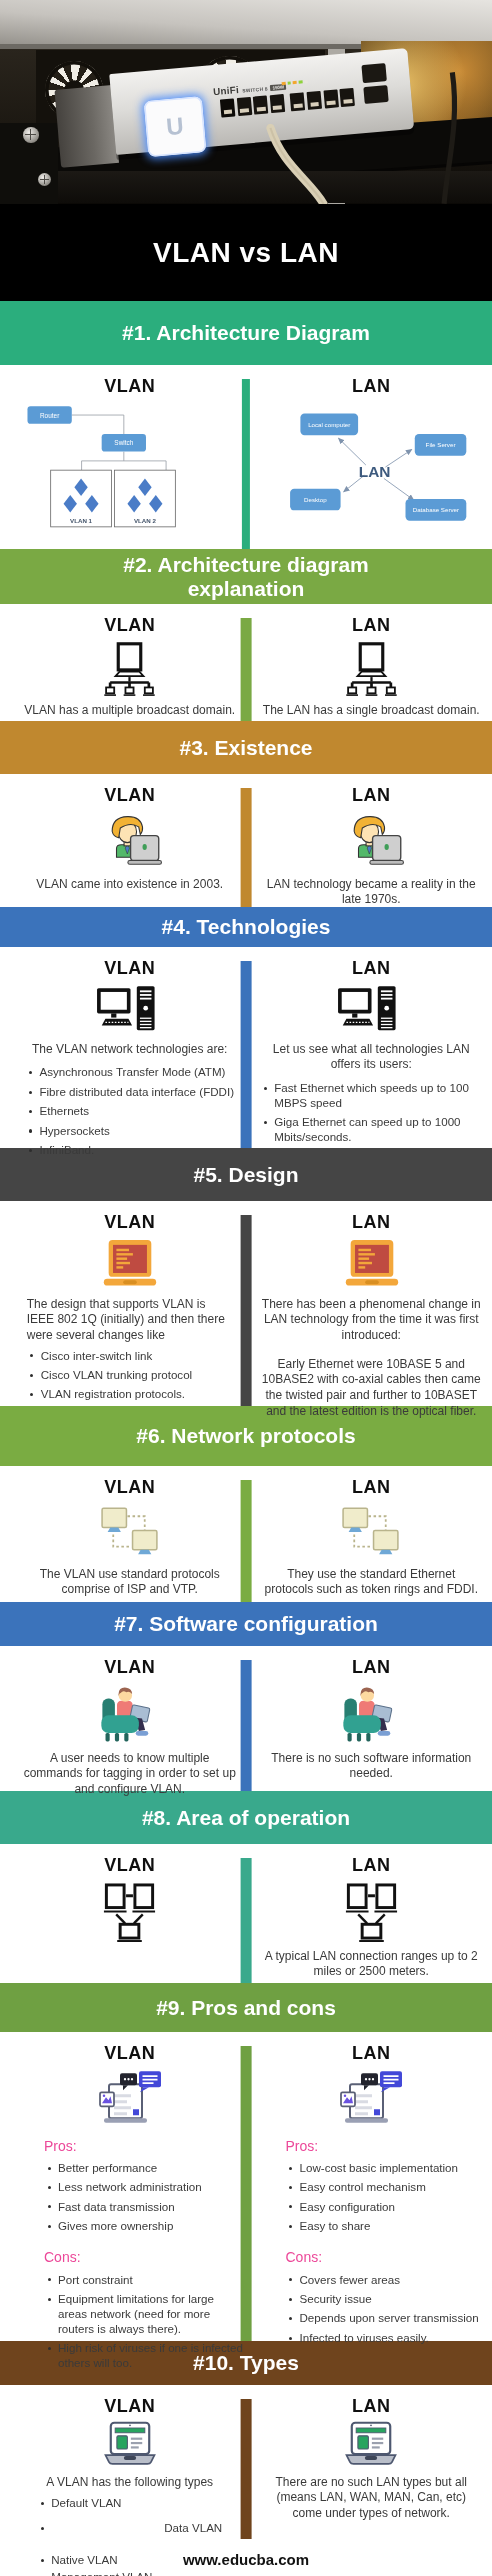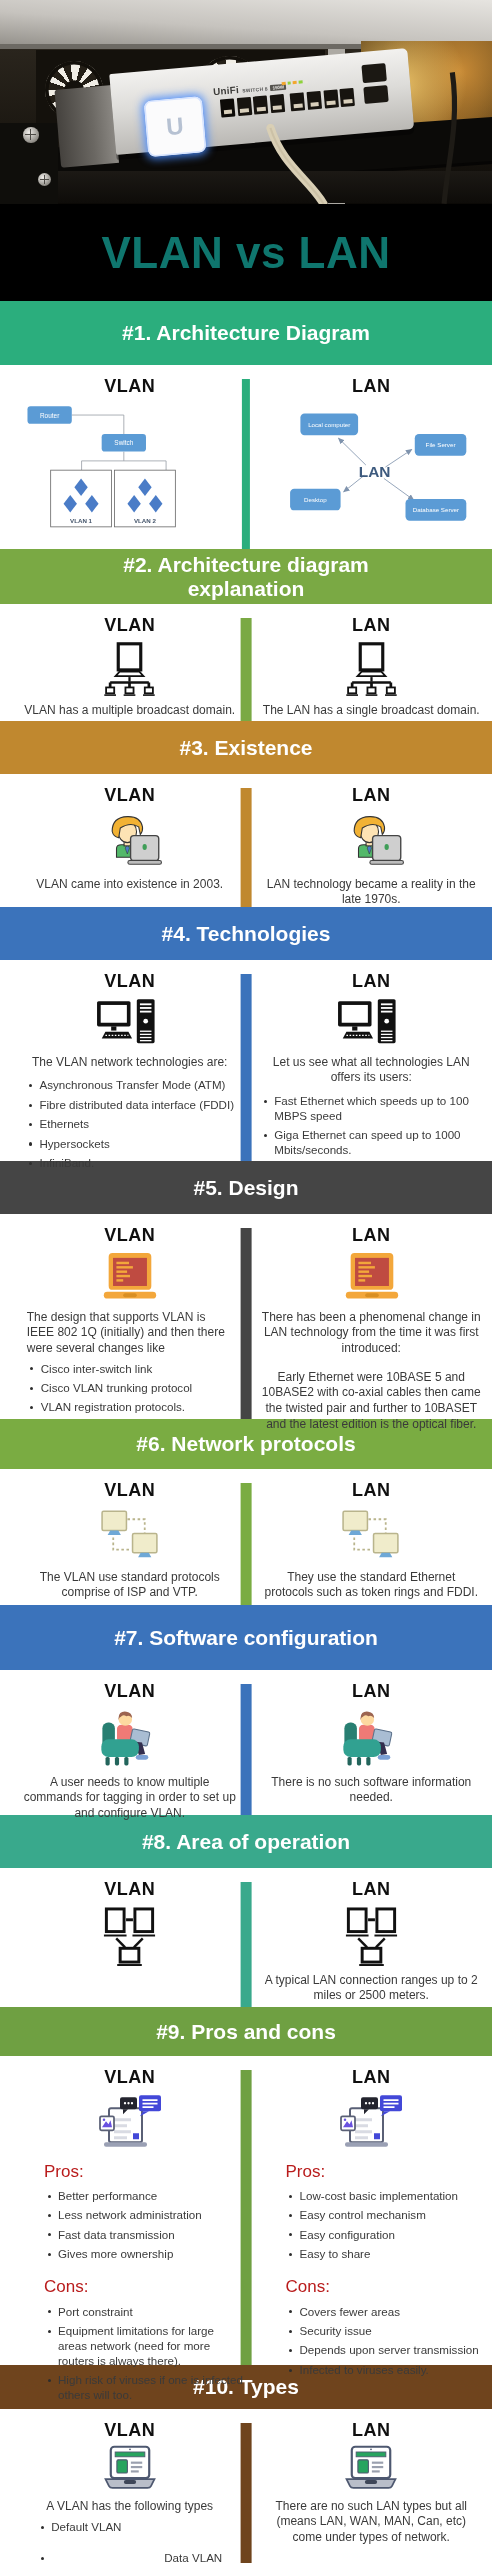--- a/index.html
+++ b/index.html
@@ -56,41 +56,41 @@
   .port::after{content:"";position:absolute;left:2.6px;bottom:2.1px;width:8.8px;height:4.6px;background:#d8cfbb;}
   .port.gap{margin-left:4.1px;}
   .sw-leds{position:absolute;left:171px;top:23px;display:flex;gap:2.1px;}
   .sw-leds i{width:3.6px;height:2.6px;display:block;}
   .sw-sfp{position:absolute;left:249px;top:9.3px;width:30px;height:54px;}
   .sw-sfp .slot{width:24px;height:17.5px;background:#1b1813;border-radius:2.1px;margin:4.1px auto;}
   .ph-cable{position:absolute;left:0;top:0;}
 
   
   .titlebar{height:97px;display:flex;align-items:center;justify-content:center;}
-  .titlebar h1{margin:0;color:#0f766e;font-size:44px;font-weight:800;letter-spacing:0.5px;}
+  .titlebar h1{margin:0;color:#ffffff;font-size:28px;font-weight:800;letter-spacing:0.5px;}
 
   
   .band{display:flex;align-items:center;justify-content:center;text-align:center;}
   .band h2{color:#fff;font-size:21px;font-weight:800;margin:0;line-height:1.12;max-width:340px;}
 
   
   .content{position:relative;display:flex;background:#fff;padding-left:9px;}
   .divider{position:absolute;left:50%;transform:translateX(-50%);width:10.8px;top:14.4px;bottom:0;}
   .col{width:50%;display:flex;flex-direction:column;align-items:center;
        padding-top:11.3px;box-sizing:border-box;}
   .col h3{margin:0;font-size:18px;font-weight:800;color:#0f0f0f;letter-spacing:0.5px;}
   .icon{margin:6.2px 0 1px;display:flex;justify-content:center;}
   .txt{margin:5.2px 7.2px 0;font-size:12px;color:#3a3a3a;text-align:center;line-height:1.3;max-width:219px;}
   ul.blist{list-style:none;margin:8.2px 0 0;padding:0;max-width:222px;
        font-size:11.6px;color:#3a3a3a;line-height:1.28;text-align:left;}
   ul.blist li{position:relative;padding-left:14px;margin-bottom:4.6px;}
   ul.blist li::before{content:"";position:absolute;left:3.6px;top:5.7px;width:3.1px;height:3.1px;
        border-radius:50%;background:#2d2d2d;}
   .prosec{width:100%;padding-left:35px;box-sizing:border-box;text-align:left;}
-  .prolabel{font-size:17px;color:#b91c1c;margin:8.2px 0 1px;}
+  .prolabel{font-size:14px;color:#ec4899;margin:8.2px 0 1px;}
   .prosec ul.blist{margin-top:7.2px;max-width:202px;}
 
   
   .footer{height:82px;display:flex;justify-content:center;align-items:flex-start;padding-top:11.3px;
        box-sizing:border-box;}
   .footer p{margin:0;font-size:15px;font-weight:700;color:#111;}
 </style>
 </head>
 <body>
 
@@ -294,21 +294,21 @@
           <path d="M28,32 Q28,6 56,5 Q80,4 84,24 Q85,32 80,38 L77,24 Q62,14 43,26 L40,44 Q30,42 28,32 Z" fill="#f2b234" stroke="#333" stroke-width="2"></path>
           <rect x="62" y="40" width="52" height="46" rx="6" fill="#cfcfcf" stroke="#444" stroke-width="2.5"></rect>
           <ellipse cx="88" cy="61" rx="4" ry="5.5" fill="#3f9e58"></ellipse>
           <rect x="57" y="86" width="62" height="7" rx="3.5" fill="#bdbdbd" stroke="#444" stroke-width="2"></rect>
         </svg>
       </div>
       <p class="txt">LAN technology became a reality in the late 1970s.</p>
     </div>
   </div>
 
-  <div class="band" style="height: 53px; background: rgb(59, 115, 187);">
+  <div class="band" style="height: 40px; background: rgb(59, 115, 187);">
     <h2>#4. Technologies</h2>
   </div>
   <div class="content" style="height:201px;">
     <div class="divider" style="background: rgb(59, 115, 187);"></div>
     <div class="col">
       <h3>VLAN</h3>
       <div class="icon">
         <svg width="68" height="50" viewBox="0 0 130 95">
           <rect x="2" y="6" width="64" height="48" rx="3" fill="#111"></rect>
           <rect x="9" y="13" width="50" height="34" fill="#fff"></rect>
@@ -403,21 +403,21 @@
           <rect x="38" y="56" width="14" height="5" fill="#f3a73b"></rect>
           <rect x="12" y="82" width="108" height="14" rx="7" fill="#f3a73b"></rect>
           <rect x="52" y="85" width="28" height="8" rx="4" fill="#d98f22"></rect>
         </svg>
       </div>
       <p class="txt">There has been a phenomenal change in LAN technology from the time it was first introduced:</p>
       <p class="txt" style="margin-top:13.4px;">Early Ethernet were 10BASE 5 and 10BASE2 with co-axial cables then came the twisted pair and further to 10BASET and the latest edition is the optical fiber.</p>
     </div>
   </div>
 
-  <div class="band" style="height: 50px; background: rgb(122, 172, 66);">
+  <div class="band" style="height: 60px; background: rgb(122, 172, 66);">
     <h2>#6. Network protocols</h2>
   </div>
   <div class="content" style="height:136px;">
     <div class="divider" style="background: rgb(122, 172, 66);"></div>
     <div class="col">
       <h3>VLAN</h3>
       <div class="icon">
         <svg width="66" height="56" viewBox="0 0 130 110">
           <path d="M60,24 H94 V52" stroke="#b9b48c" stroke-width="3.5" stroke-dasharray="5 5" fill="none"></path>
           <path d="M32,50 V84 H66" stroke="#b9b48c" stroke-width="3.5" stroke-dasharray="5 5" fill="none"></path>
@@ -438,21 +438,21 @@
           <rect x="10" y="8" width="48" height="38" rx="3" fill="#f0eccb" stroke="#b9b48c" stroke-width="3"></rect>
           <path d="M26,46 L42,46 L47,55 L21,55 Z" fill="#6fa8d6"></path>
           <rect x="70" y="52" width="48" height="38" rx="3" fill="#f0eccb" stroke="#b9b48c" stroke-width="3"></rect>
           <path d="M86,90 L102,90 L107,99 L81,99 Z" fill="#6fa8d6"></path>
         </svg>
       </div>
       <p class="txt">They use the standard Ethernet protocols such as token rings and FDDI.</p>
     </div>
   </div>
 
-  <div class="band" style="height: 65px; background: rgb(59, 115, 187);">
+  <div class="band" style="height: 44px; background: rgb(59, 115, 187);">
     <h2>#7. Software configuration</h2>
   </div>
   <div class="content" style="height:145px;">
     <div class="divider" style="background: rgb(59, 115, 187);"></div>
     <div class="col">
       <h3>VLAN</h3>
       <div class="icon">
         <svg width="73" height="60" viewBox="0 0 140 115">
           <rect x="18" y="28" width="24" height="58" rx="11" fill="#287f72"></rect>
           <rect x="46" y="32" width="30" height="34" rx="8" fill="#ef7a76"></rect>
@@ -641,21 +641,21 @@
           <rect x="40" y="34" width="24" height="30" rx="3" fill="#27a45f" stroke="#4e5870" stroke-width="2.5"></rect>
           <rect x="72" y="38" width="26" height="5" fill="#9aa0ae"></rect>
           <rect x="72" y="48" width="26" height="5" fill="#9aa0ae"></rect>
           <rect x="72" y="58" width="18" height="5" fill="#9aa0ae"></rect>
           <path d="M14,78 H126 L118,94 Q116,98 110,98 H30 Q24,98 22,94 Z" fill="#b9bec9" stroke="#4e5870" stroke-width="4"></path>
           <rect x="56" y="80" width="28" height="9" rx="4.5" fill="#3e4658"></rect>
         </svg>
       </div>
       <p class="txt" style="margin-top:8.2px;">A VLAN has the following types</p>
       <ul class="blist" style="margin-top:6.2px;width:185px;margin-bottom:0;">
-        <li style="margin-bottom:16px;">Default VLAN</li>
+        <li style="margin-bottom:10px;">Default VLAN</li>
         <li style="margin-bottom:17px;text-align:right;">Data VLAN</li>
         <li style="margin-bottom:2.6px;">Native VLAN</li>
         <li style="margin-bottom:2.6px;">Management VLAN</li>
         <li style="margin-bottom:2.6px;">Voice VLAN.</li>
       </ul>
     </div>
     <div class="col">
       <h3>LAN</h3>
       <div class="icon" style="margin:4.1px 0 0;">
         <svg width="62" height="45" viewBox="0 0 140 103">

